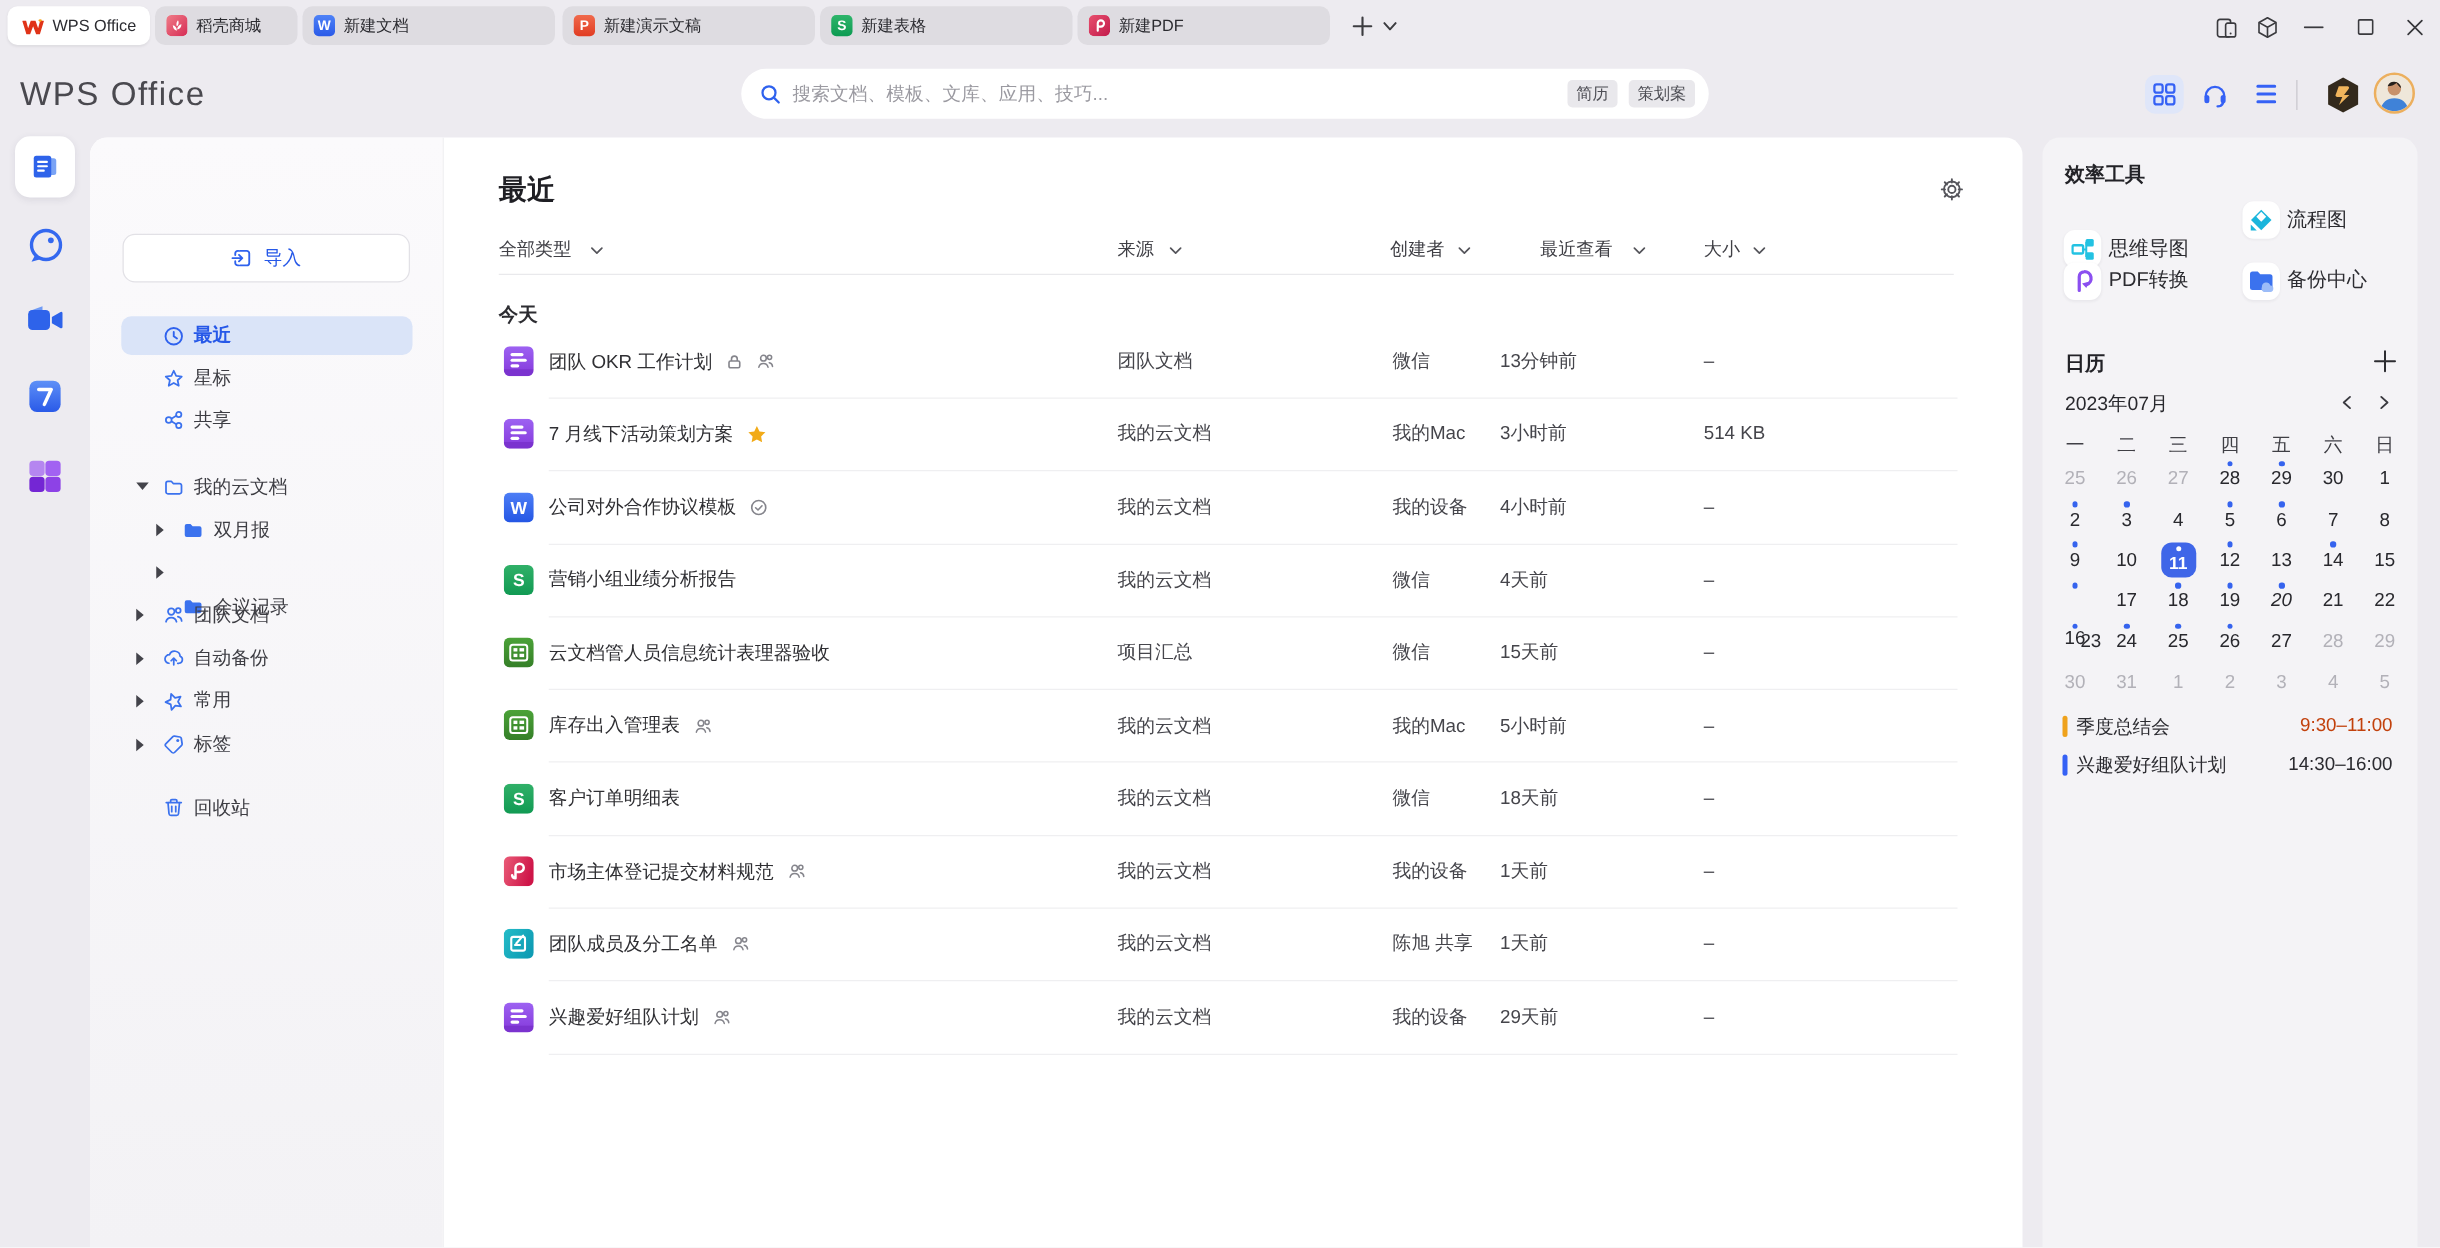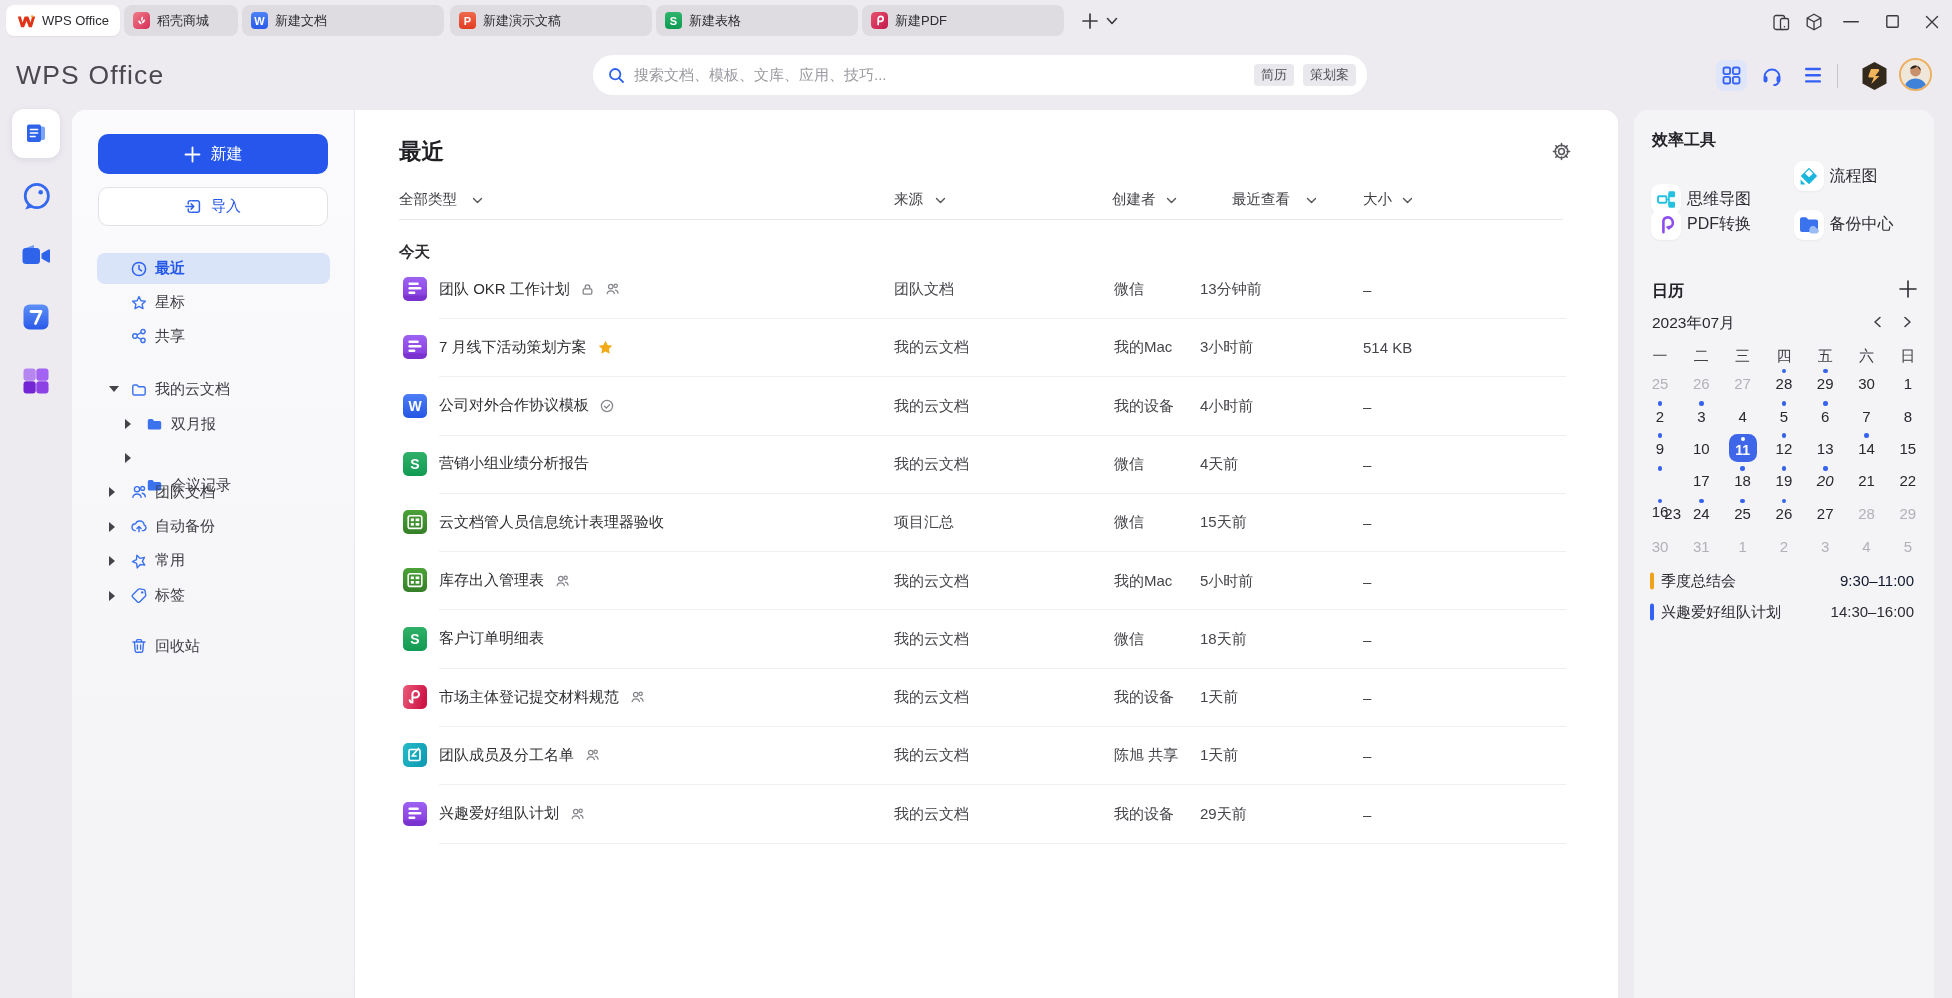--- a/index.html
+++ b/index.html
@@ -190,25 +190,20 @@
     <path d="M9 8.5 H19 L13.5 20.5" fill="none" stroke="#fff" stroke-width="2.8" stroke-linecap="round" stroke-linejoin="round"></path>
   </svg>
 <svg class="abs" style="left:22px;top:367px;" width="28" height="28" viewBox="0 0 28 28">
     <rect x="1.5" y="1.5" width="12.2" height="12.2" rx="3" fill="#b586f0"></rect>
     <rect x="14.3" y="1.5" width="12.2" height="12.2" rx="3" fill="#a262f2"></rect>
     <rect x="1.5" y="14.3" width="12.2" height="12.2" rx="3" fill="#7426d4"></rect>
     <rect x="14.3" y="14.3" width="12.2" height="12.2" rx="3" fill="#8d42e6"></rect>
   </svg>
 <div class="card">
   <div class="sidebar">
-    <div class="abs" style="left:26px;top:24px;width:230px;height:40px;background:#2656ec;border-radius:10px;display:flex;align-items:center;justify-content:center;color:#fff;font-size:16px;">
-      <svg width="17" height="17" viewBox="0 0 17 17" style="margin-right:10px;">
-          <path d="M8.5 1.5 V15.5 M1.5 8.5 H15.5" stroke="#fff" stroke-width="1.8" stroke-linecap="round"></path>
-        </svg>新建
-    </div>
     <div class="abs" style="left:26px;top:77px;width:230px;height:39px;background:#fff;border:1px solid #e2e1e6;border-radius:10px;display:flex;align-items:center;justify-content:center;color:#2658e8;font-size:15px;">
       <svg width="17" height="17" viewBox="0 0 17 17" fill="none" stroke="#2f62ee" stroke-width="1.5" style="margin-right:9px;">
           <path d="M7 2.7 H12.4 a2 2 0 0 1 2 2 V12.3 a2 2 0 0 1 -2 2 H7 M3.2 6 V4.7 a2 2 0 0 1 2 -2 h0.5 M3.2 11 v1.3 a2 2 0 0 0 2 2 h0.5" stroke-linecap="round"></path>
           <path d="M0.9 8.5 H8.6 M6.2 5.9 L8.8 8.5 L6.2 11.1" stroke-linecap="round" stroke-linejoin="round"></path>
         </svg>导入
     </div>
     <div class="abs" style="left:25px;top:143px;width:233px;height:31px;background:#dae4f8;border-radius:8px;"></div>
     <div class="sb-item" style="top:142.5px;color:#2658e8;font-weight:bold;">
       <svg class="ic" viewBox="0 0 16 16" fill="none" stroke="#2f62ee" stroke-width="1.5">
           <circle cx="8" cy="8" r="6.6"></circle>
@@ -665,17 +660,17 @@
   <span class="cd g" style="left:252.8px;top:402.9px;">29</span>
   <span class="cd g" style="left:5.0px;top:435.7px;">30</span>
   <span class="cd g" style="left:46.3px;top:435.7px;">31</span>
   <span class="cd g" style="left:87.6px;top:435.7px;">1</span>
   <span class="cd g" style="left:128.9px;top:435.7px;">2</span>
   <span class="cd g" style="left:170.2px;top:435.7px;">3</span>
   <span class="cd g" style="left:211.5px;top:435.7px;">4</span>
   <span class="cd g" style="left:252.8px;top:435.7px;">5</span>
   <div class="abs" style="left:16px;top:471px;width:3.5px;height:17px;border-radius:2px;background:#efa21c;transform:translateY(-8.5px);margin-top:0;"></div>
   <div class="abs" style="left:27px;top:462px;font-size:15px;color:#2b2b30;">季度总结会</div>
-  <div class="abs" style="left:0;top:462px;width:280px;text-align:right;font-size:15px;color:#0f172a;">9:30–11:00</div>
+  <div class="abs" style="left:0;top:462px;width:280px;text-align:right;font-size:15px;color:#c2410c;">9:30–11:00</div>
   <div class="abs" style="left:16px;top:501.6px;width:3.5px;height:17px;border-radius:2px;background:#3561f5;transform:translateY(-8.5px);"></div>
   <div class="abs" style="left:27px;top:492.6px;font-size:15px;color:#2b2b30;">兴趣爱好组队计划</div>
   <div class="abs" style="left:0;top:492.6px;width:280px;text-align:right;font-size:15px;color:#2b2b30;">14:30–16:00</div>
 </div>
 
 </body></html>

